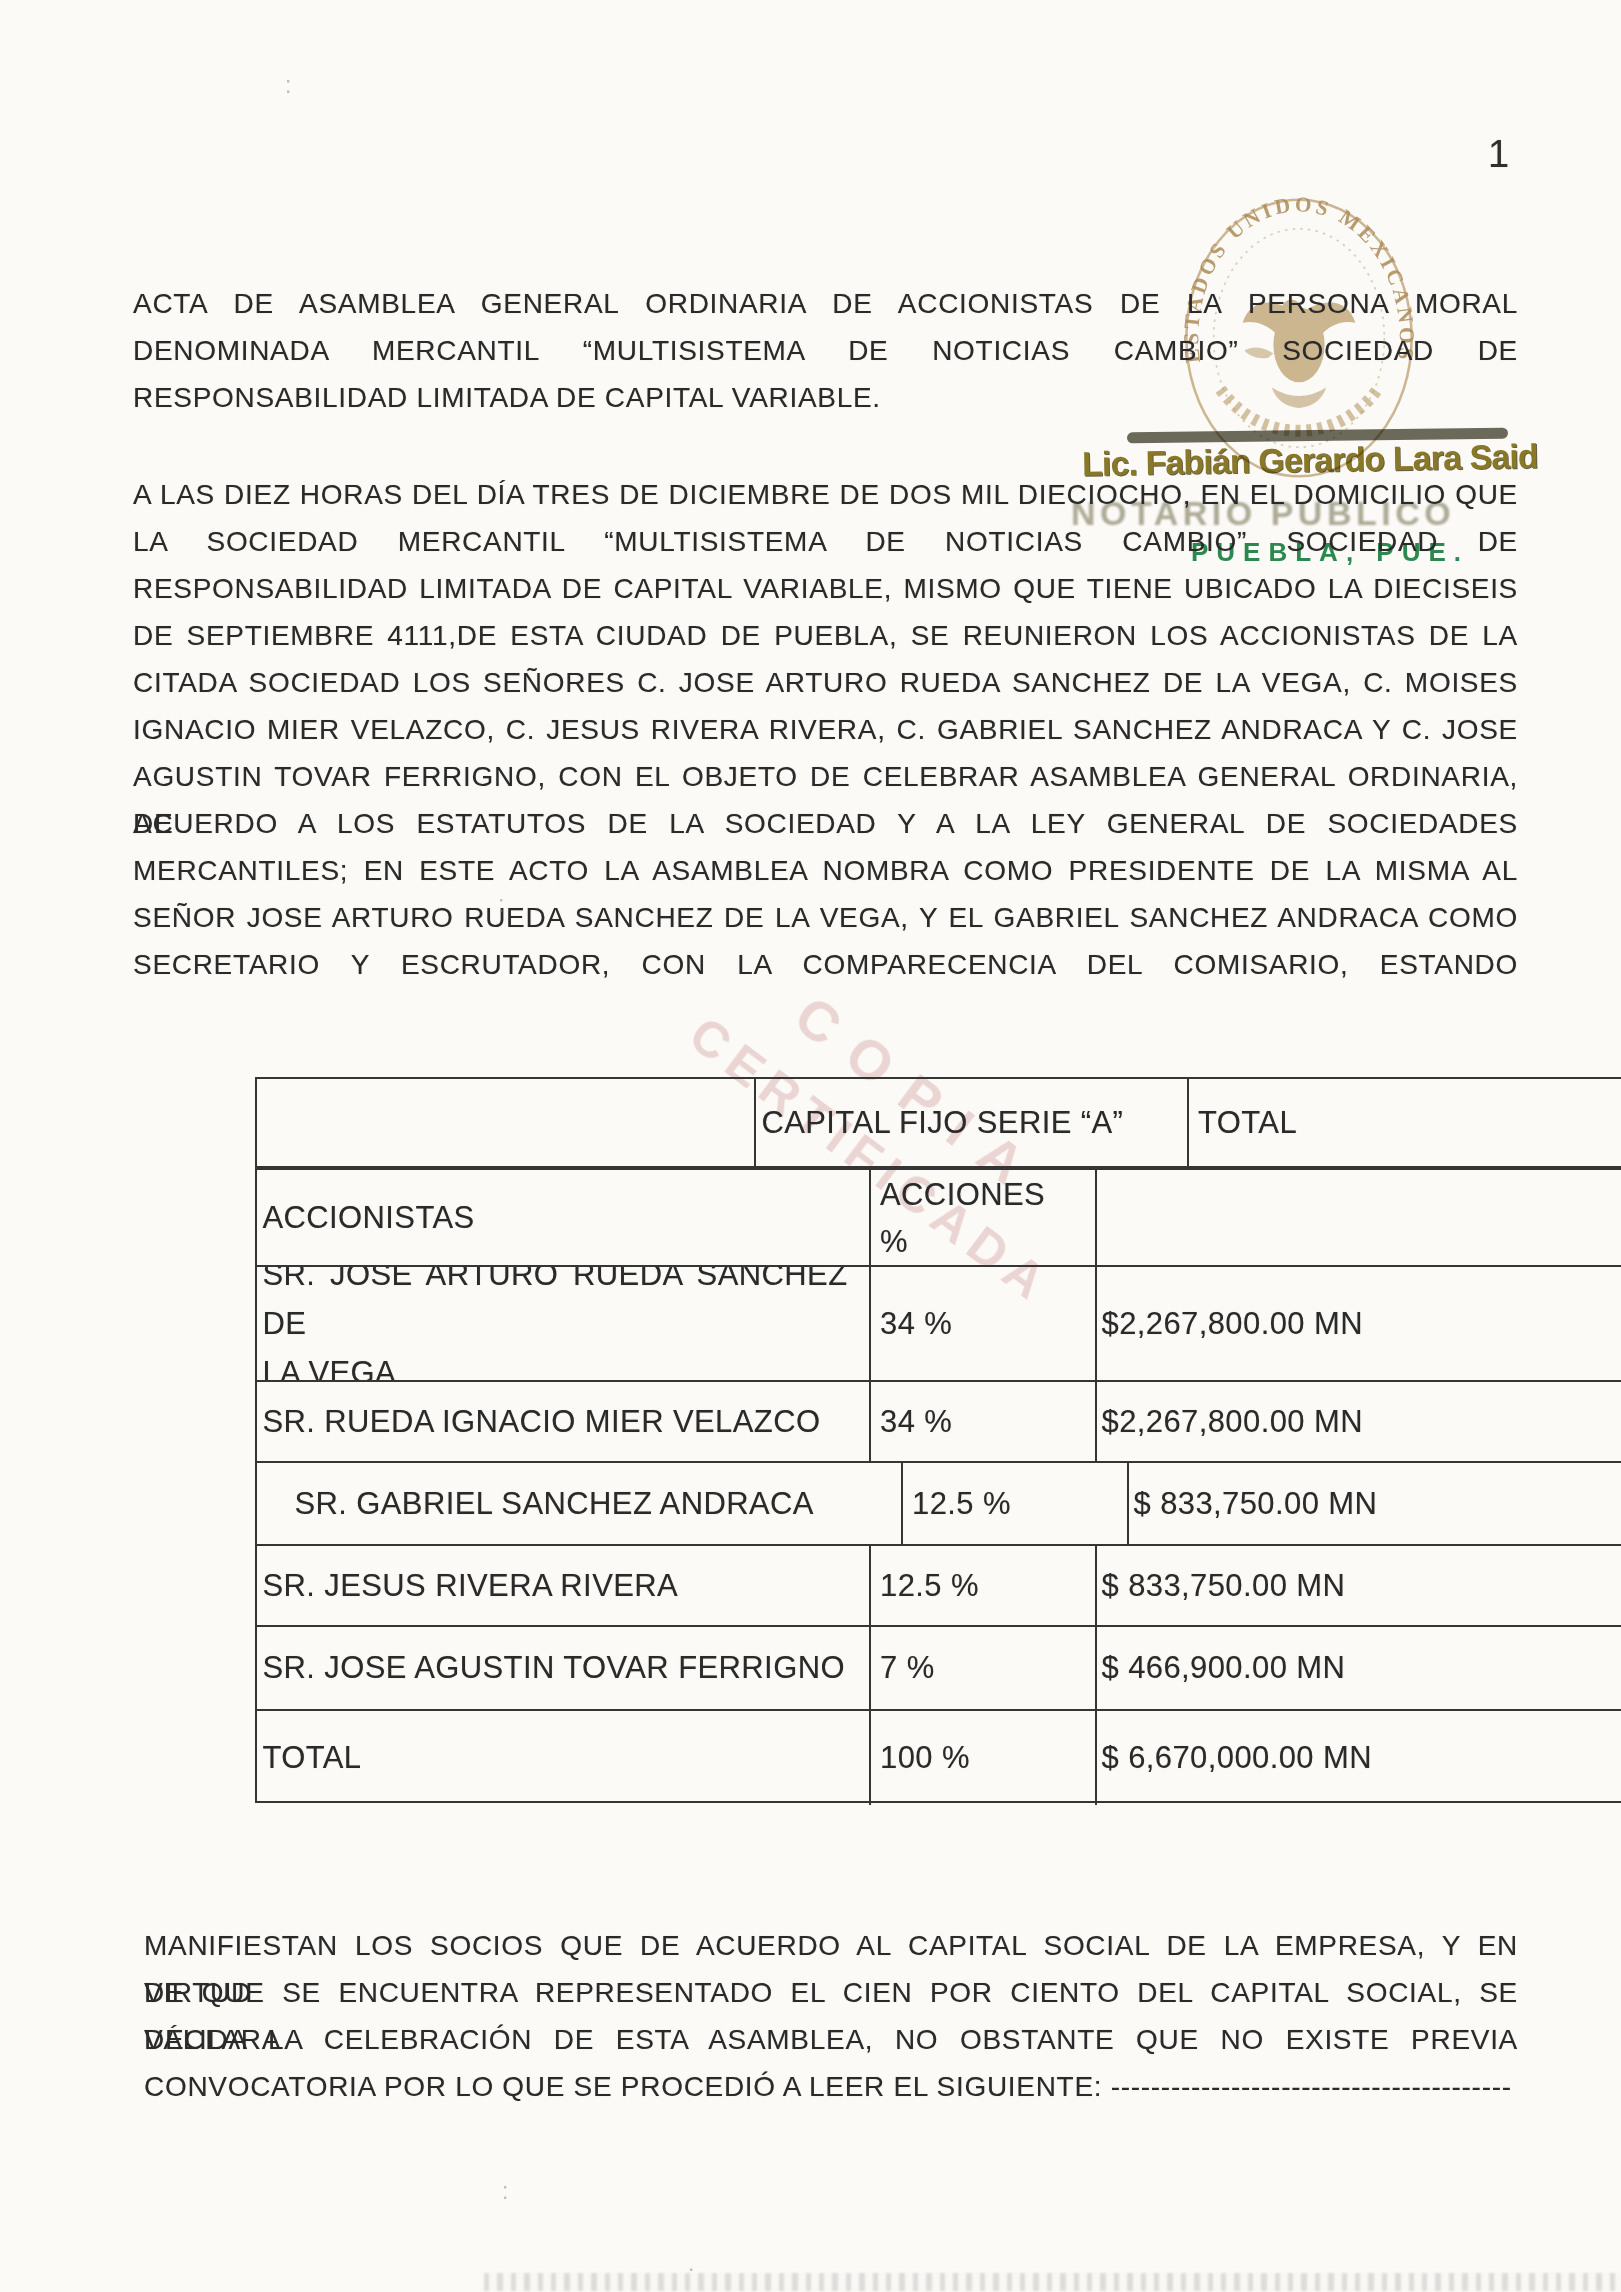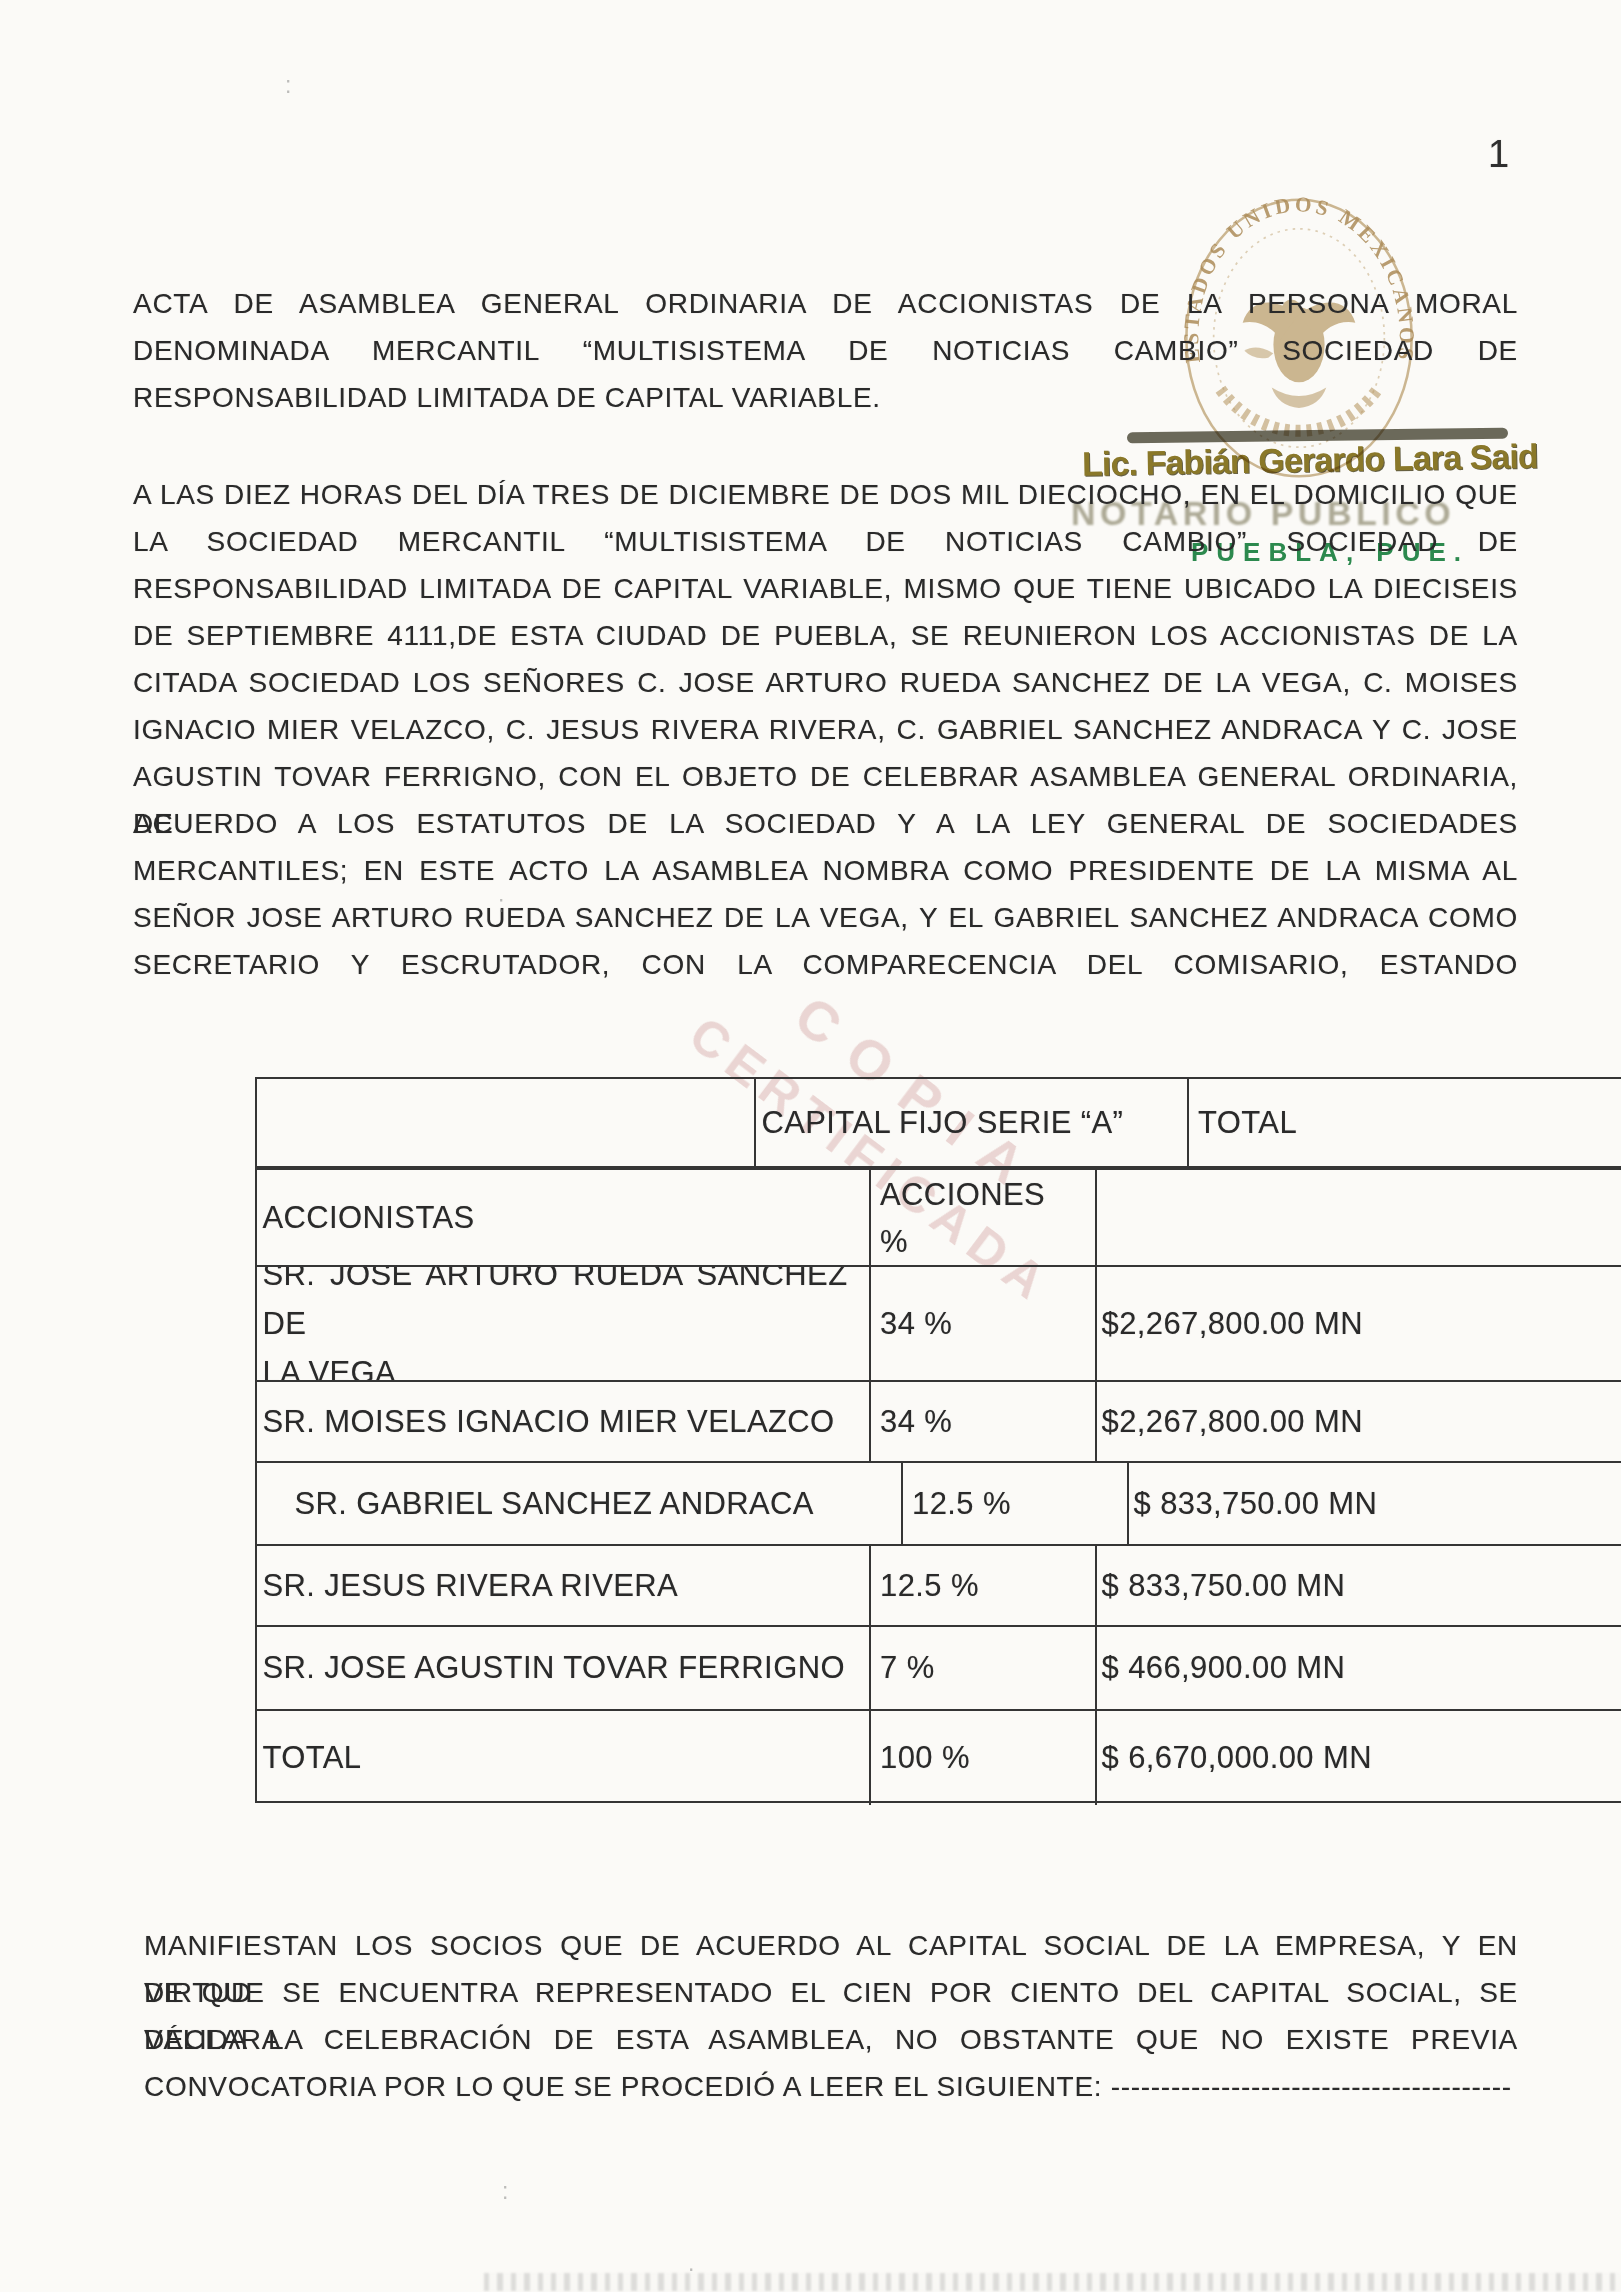--- a/index.html
+++ b/index.html
@@ -176,21 +176,21 @@
   <div class="trow r1">
     <div class="tcell cn name2">
       <div class="l1">SR. JOSE ARTURO RUEDA SANCHEZ DE</div>
       <div class="l2">LA VEGA</div>
     </div>
     <div class="tcell cp">34 %</div>
     <div class="tcell cm">$2,267,800.00 MN</div>
   </div>
 
   <div class="trow r2">
-    <div class="tcell cn">SR. MOISES IGNACIO MIER VELAZCO</div>
+    <div class="tcell cn">SR. RUEDA IGNACIO MIER VELAZCO</div>
     <div class="tcell cp">34 %</div>
     <div class="tcell cm">$2,267,800.00 MN</div>
   </div>
 
   <div class="trow r3">
     <div class="tcell cn">SR. GABRIEL SANCHEZ ANDRACA</div>
     <div class="tcell cp">12.5 %</div>
     <div class="tcell cm">$ 833,750.00 MN</div>
   </div>
 

